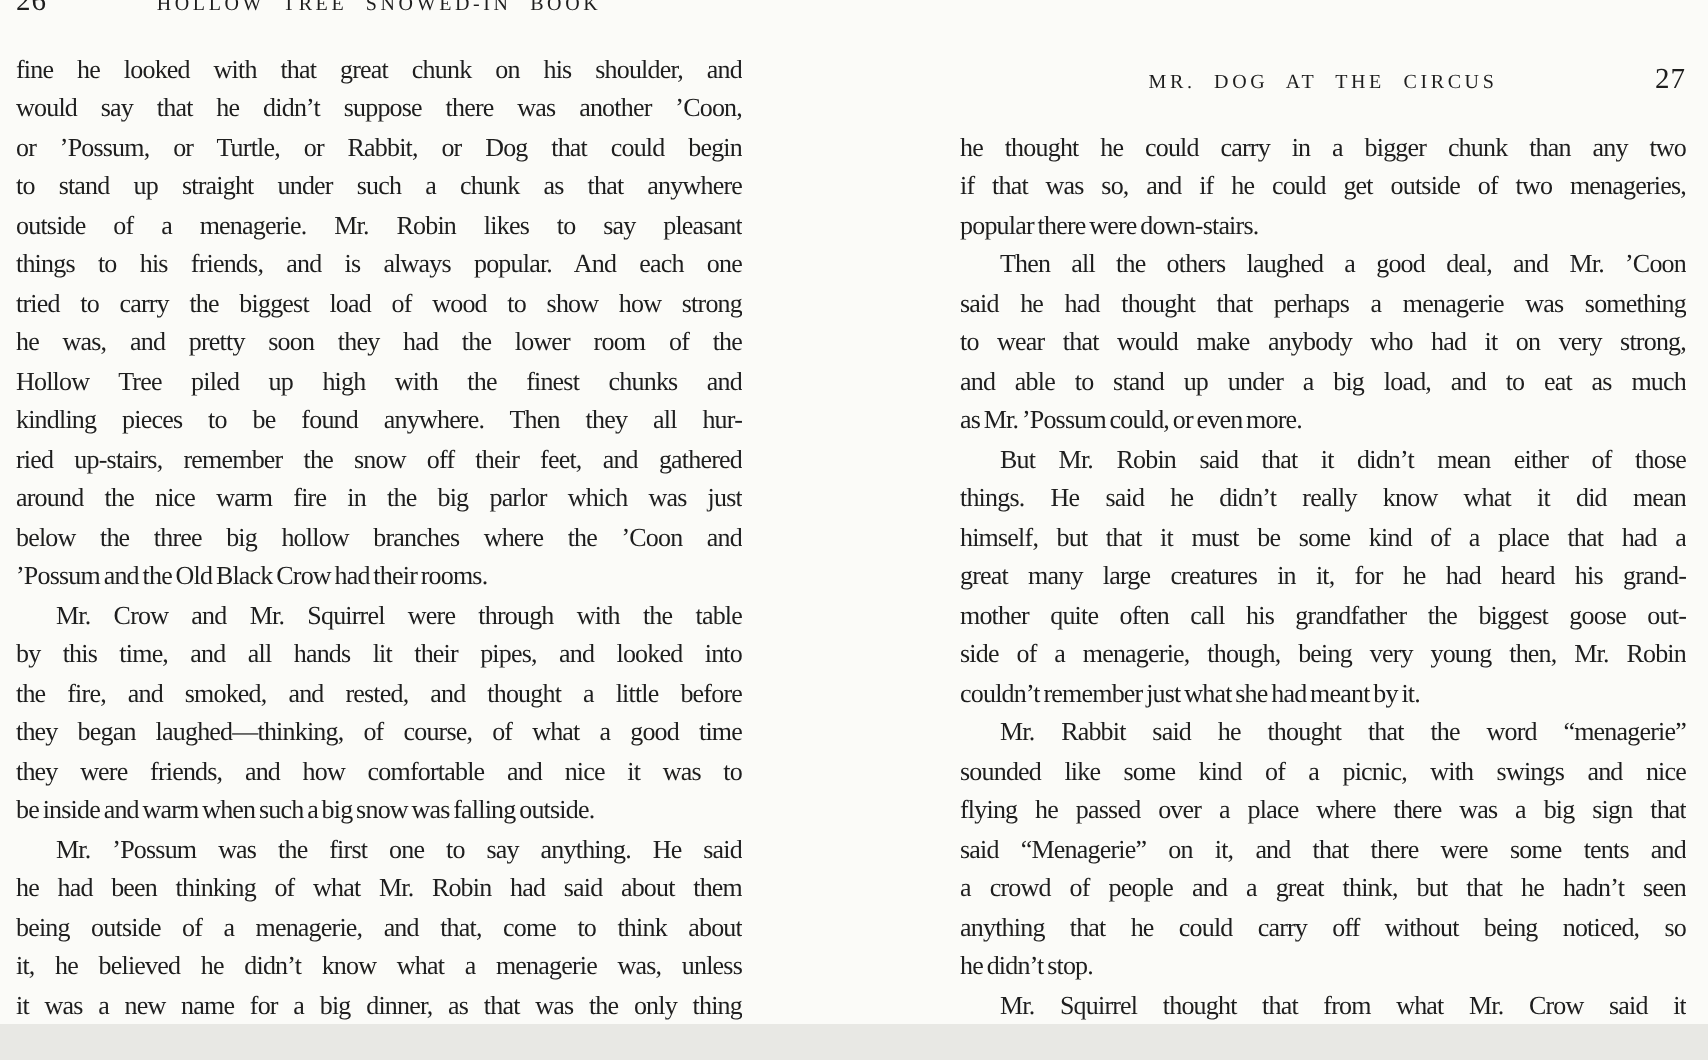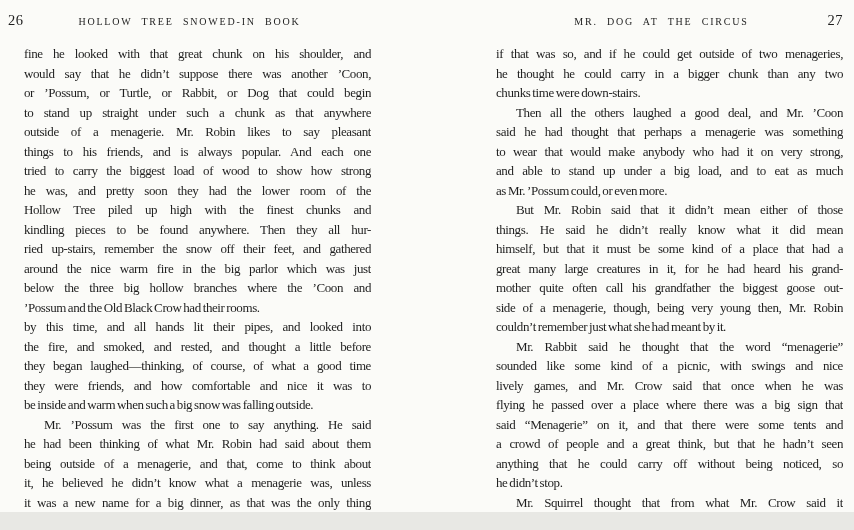--- a/index.html
+++ b/index.html
@@ -42,21 +42,20 @@
   }
   .page-body { overflow: hidden; }
   .paragraph { margin: 0; }
   .line {
     font-size: 13px;
     line-height: 19.5px;
     letter-spacing: -0.4px;
     word-spacing: -1px;
     text-align: justify;
     text-align-last: justify;
-    margin-left: 16px;
   }
   .line.endline { text-align-last: left; }
   .line.indent  { text-indent: 20px; }
 </style>
 </head>
 <body>
 
 <div class="spread">
 
   <div class="page page-left">
@@ -76,20 +75,21 @@
           <div class="line">tried to carry the biggest load of wood to show how strong</div>
           <div class="line">he was, and pretty soon they had the lower room of the</div>
           <div class="line">Hollow Tree piled up high with the finest chunks and</div>
           <div class="line">kindling pieces to be found anywhere. Then they all hur-</div>
           <div class="line">ried up-stairs, remember the snow off their feet, and gathered</div>
           <div class="line">around the nice warm fire in the big parlor which was just</div>
           <div class="line">below the three big hollow branches where the ’Coon and</div>
           <div class="line endline">’Possum and the Old Black Crow had their rooms.</div>
         </div>
         <div class="paragraph">
+          <div class="line indent">Mr. Crow and Mr. Squirrel were through with the table</div>
           <div class="line">by this time, and all hands lit their pipes, and looked into</div>
           <div class="line">the fire, and smoked, and rested, and thought a little before</div>
           <div class="line">they began laughed—thinking, of course, of what a good time</div>
           <div class="line">they were friends, and how comfortable and nice it was to</div>
           <div class="line endline">be inside and warm when such a big snow was falling outside.</div>
         </div>
         <div class="paragraph">
           <div class="line indent">Mr. ’Possum was the first one to say anything. He said</div>
           <div class="line">he had been thinking of what Mr. Robin had said about them</div>
           <div class="line">being outside of a menagerie, and that, come to think about</div>
@@ -100,44 +100,43 @@
   </div>
 
   <div class="page page-right">
     <div class="page-header">
       <span class="page-num"></span>
       <span class="running-title">MR. DOG AT THE CIRCUS</span>
       <span class="page-num right-side">27</span>
     </div>
     <div class="page-body" id="body-1">
         <div class="paragraph">
+          <div class="line">he thought he could carry in a bigger chunk than any two</div>
           <div class="line">if that was so, and if he could get outside of two menageries,</div>
-          <div class="line">he thought he could carry in a bigger chunk than any two</div>
-          <div class="line endline">chunks time were down-stairs.</div>
+          <div class="line endline">popular there were down-stairs.</div>
         </div>
         <div class="paragraph">
           <div class="line indent">Then all the others laughed a good deal, and Mr. ’Coon</div>
           <div class="line">said he had thought that perhaps a menagerie was something</div>
           <div class="line">to wear that would make anybody who had it on very strong,</div>
           <div class="line">and able to stand up under a big load, and to eat as much</div>
           <div class="line endline">as Mr. ’Possum could, or even more.</div>
         </div>
         <div class="paragraph">
           <div class="line indent">But Mr. Robin said that it didn’t mean either of those</div>
           <div class="line">things. He said he didn’t really know what it did mean</div>
           <div class="line">himself, but that it must be some kind of a place that had a</div>
           <div class="line">great many large creatures in it, for he had heard his grand-</div>
           <div class="line">mother quite often call his grandfather the biggest goose out-</div>
           <div class="line">side of a menagerie, though, being very young then, Mr. Robin</div>
           <div class="line endline">couldn’t remember just what she had meant by it.</div>
         </div>
         <div class="paragraph">
           <div class="line indent">Mr. Rabbit said he thought that the word “menagerie”</div>
           <div class="line">sounded like some kind of a picnic, with swings and nice</div>
-          <div class="line">lively games, and Mr. Crow said that once when he was</div>
           <div class="line">flying he passed over a place where there was a big sign that</div>
           <div class="line">said “Menagerie” on it, and that there were some tents and</div>
           <div class="line">a crowd of people and a great think, but that he hadn’t seen</div>
           <div class="line">anything that he could carry off without being noticed, so</div>
           <div class="line endline">he didn’t stop.</div>
         </div>
         <div class="paragraph">
           <div class="line indent">Mr. Squirrel thought that from what Mr. Crow said it</div>
         </div>
       </div>

